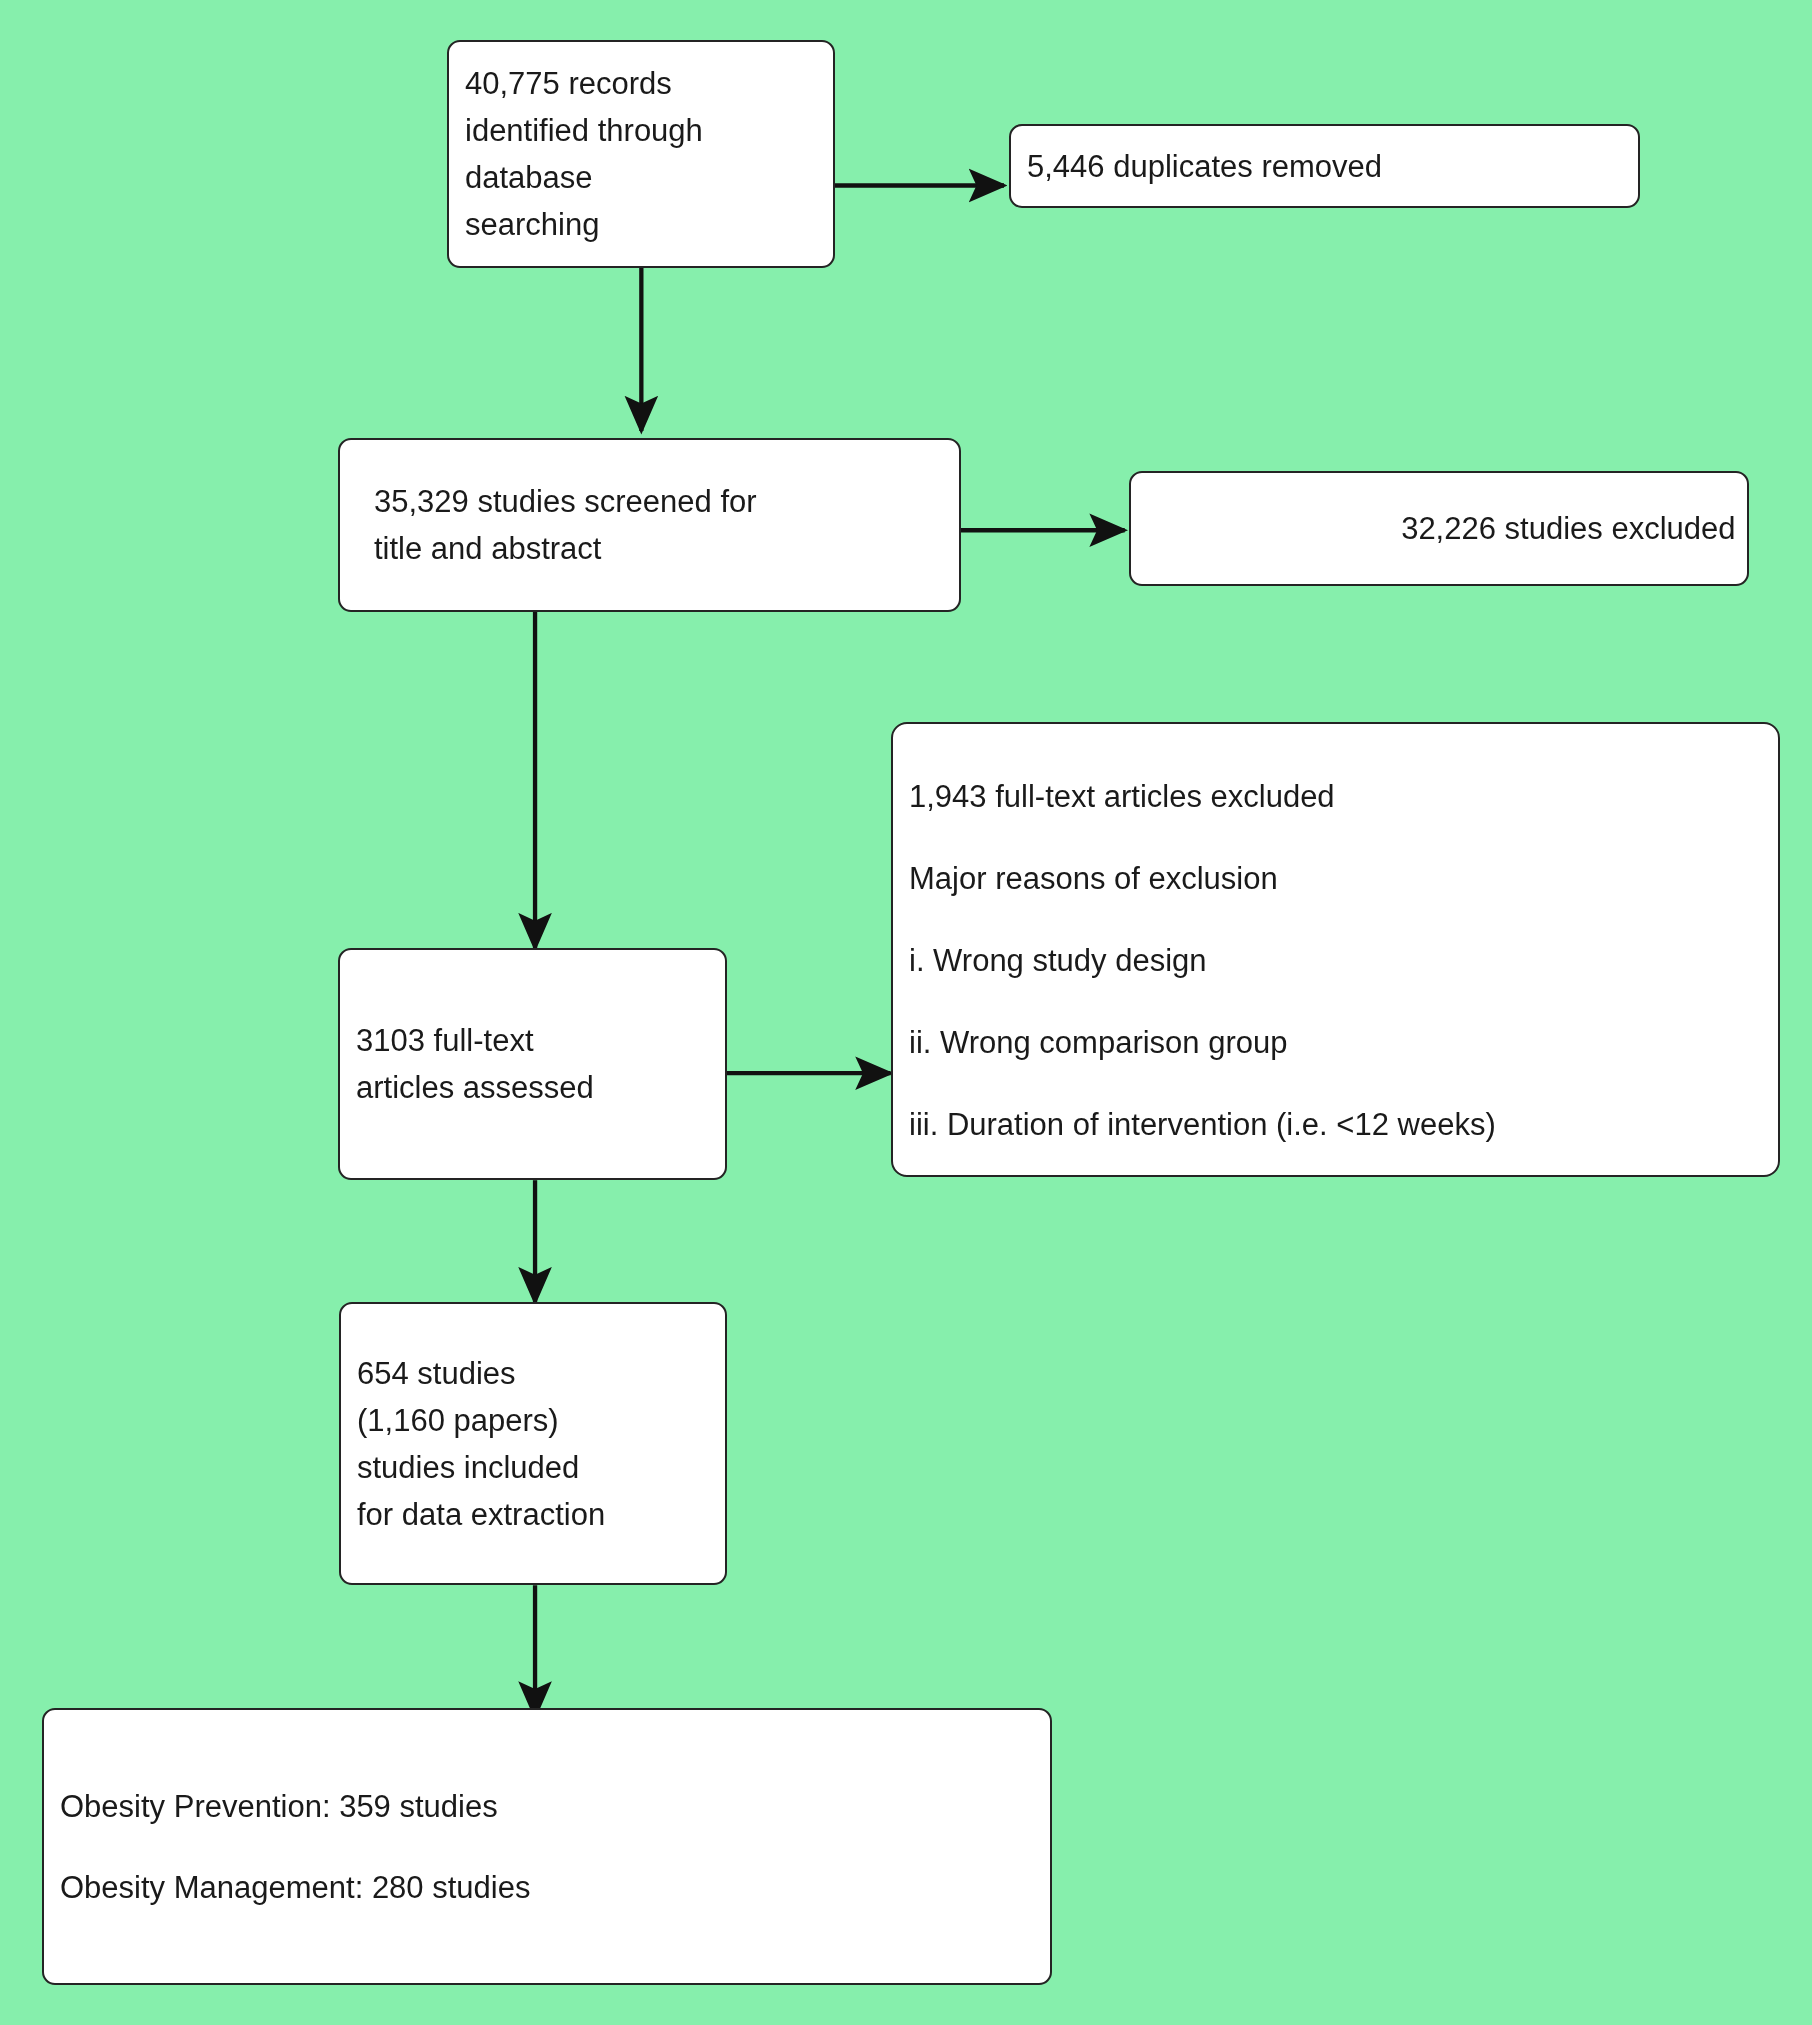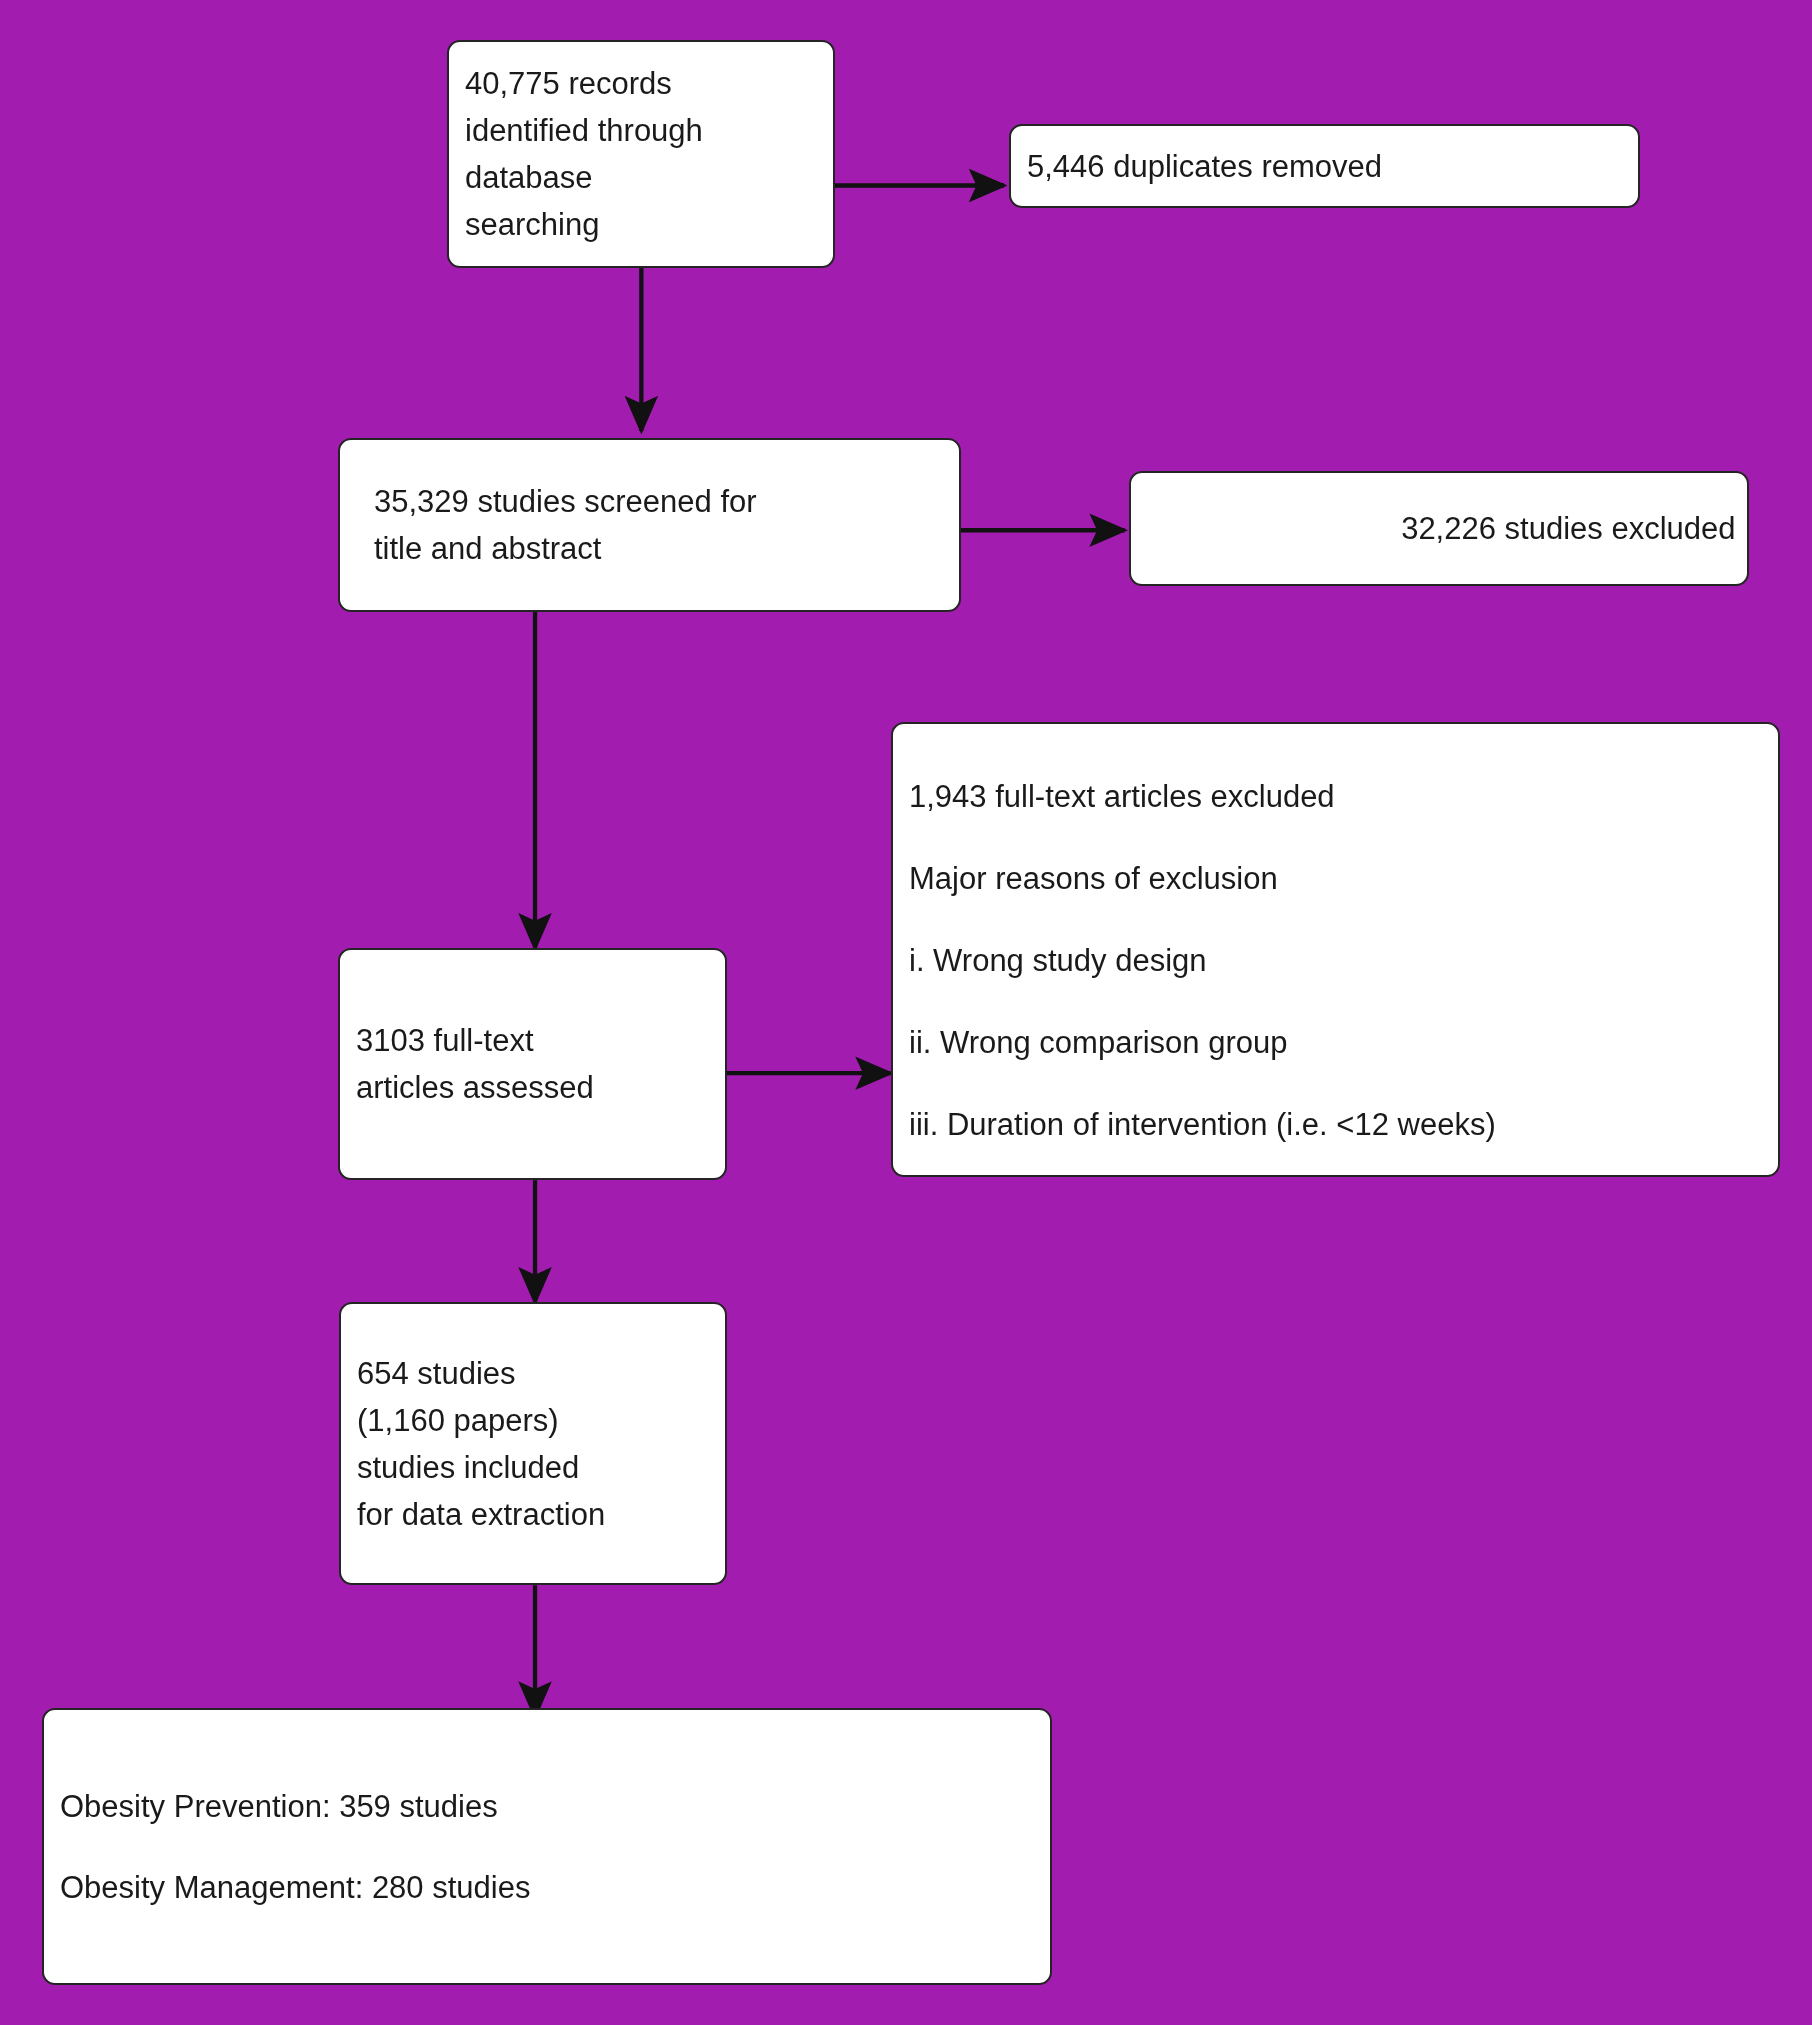--- a/index.html
+++ b/index.html
@@ -4,21 +4,21 @@
 <style>
   html, body {
     margin: 0;
     padding: 0;
     background: #ffffff;
   }
   #diagram {
     position: relative;
     width: 1812px;
     height: 2025px;
-    background: #a21caf;
+    background: #86efac;
     font-family: "Liberation Sans", sans-serif;
     color: #1a1a1a;
     overflow: hidden;
   }
   #svg-layer {
     position: absolute;
     left: 0;
     top: 0;
     width: 1812px;
     height: 2025px;
@@ -34,21 +34,21 @@
     flex-direction: column;
     justify-content: center;
   }
   .node .line {
     display: block;
     white-space: pre;
   }
   .txt-32 { font-size: 31px; line-height: 47px; }
   .pad-l { padding-left: 16px; padding-right: 11.5px; }
   .reasons .line { line-height: 48px; margin-bottom: 0; }
-  .reasons { padding-top: 23px; }
+  .reasons { padding-top: 23px; border-radius: 16px; }
   .spaced .line { margin-bottom: 34px; }
   .spaced .line:last-child { margin-bottom: 0; }
 </style>
 </head>
 <body>
 
 <div id="diagram">
 
   <svg id="svg-layer" viewBox="0 0 2523 2819">
     <defs>

